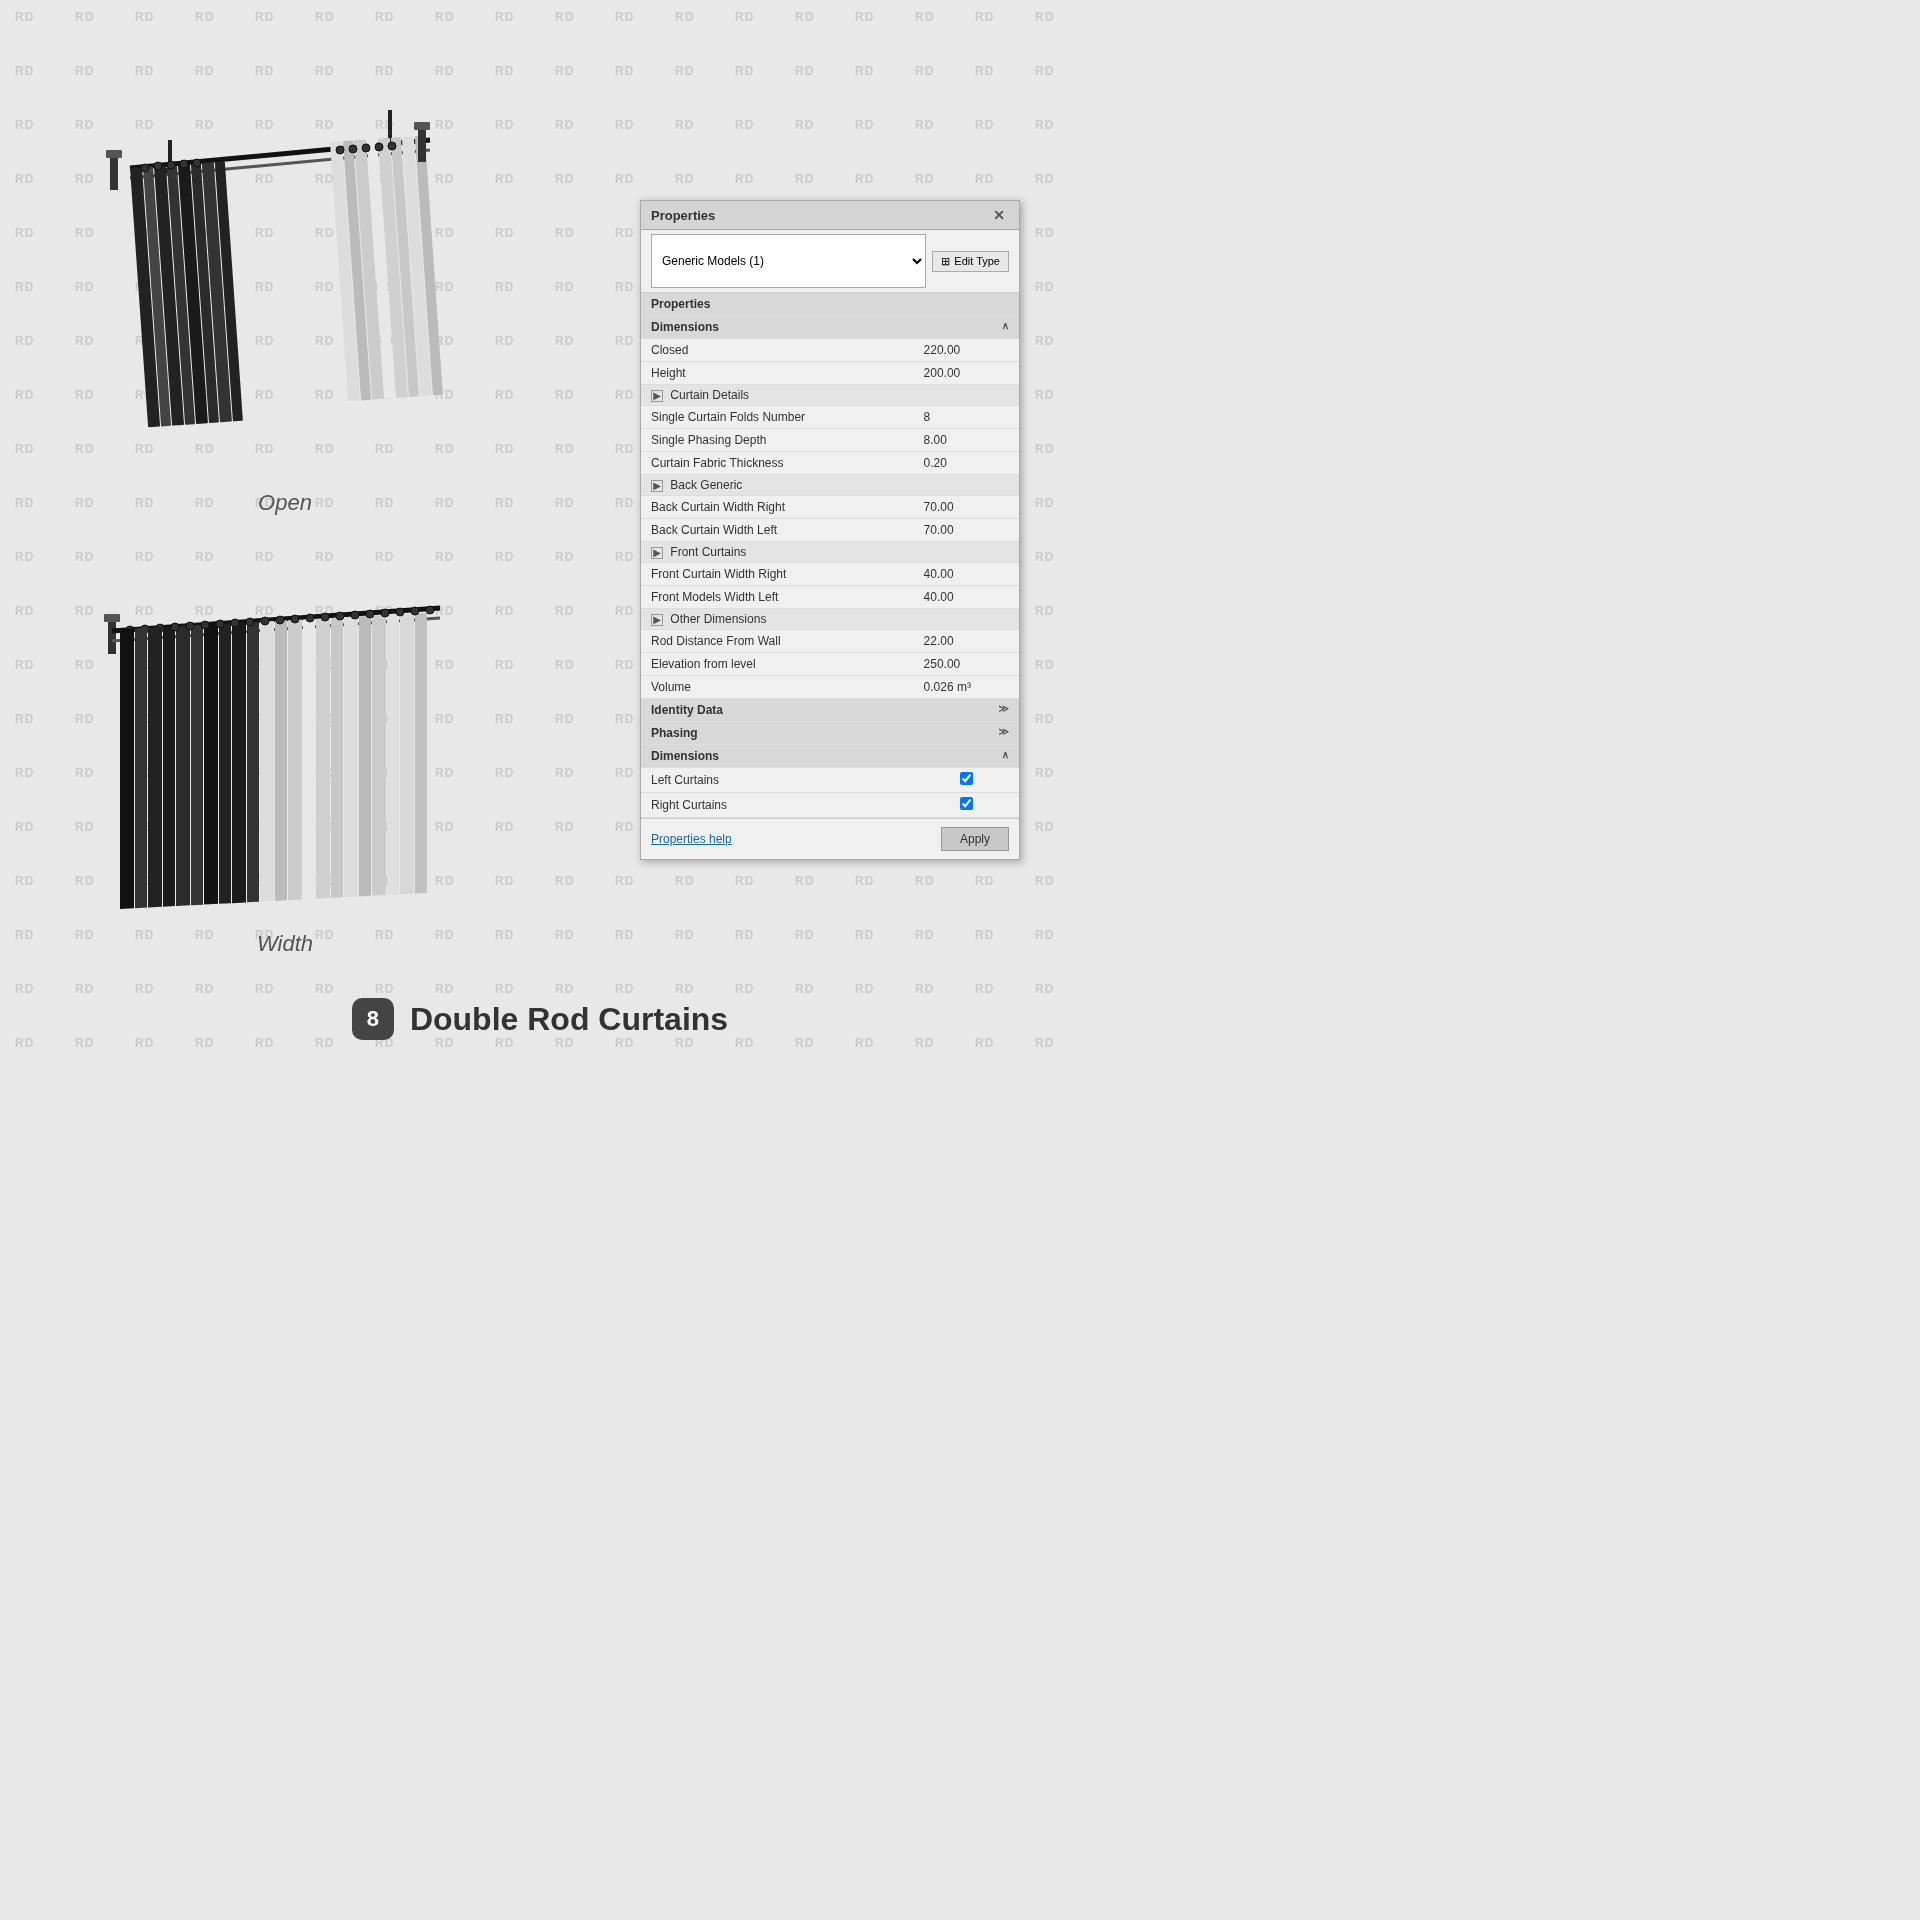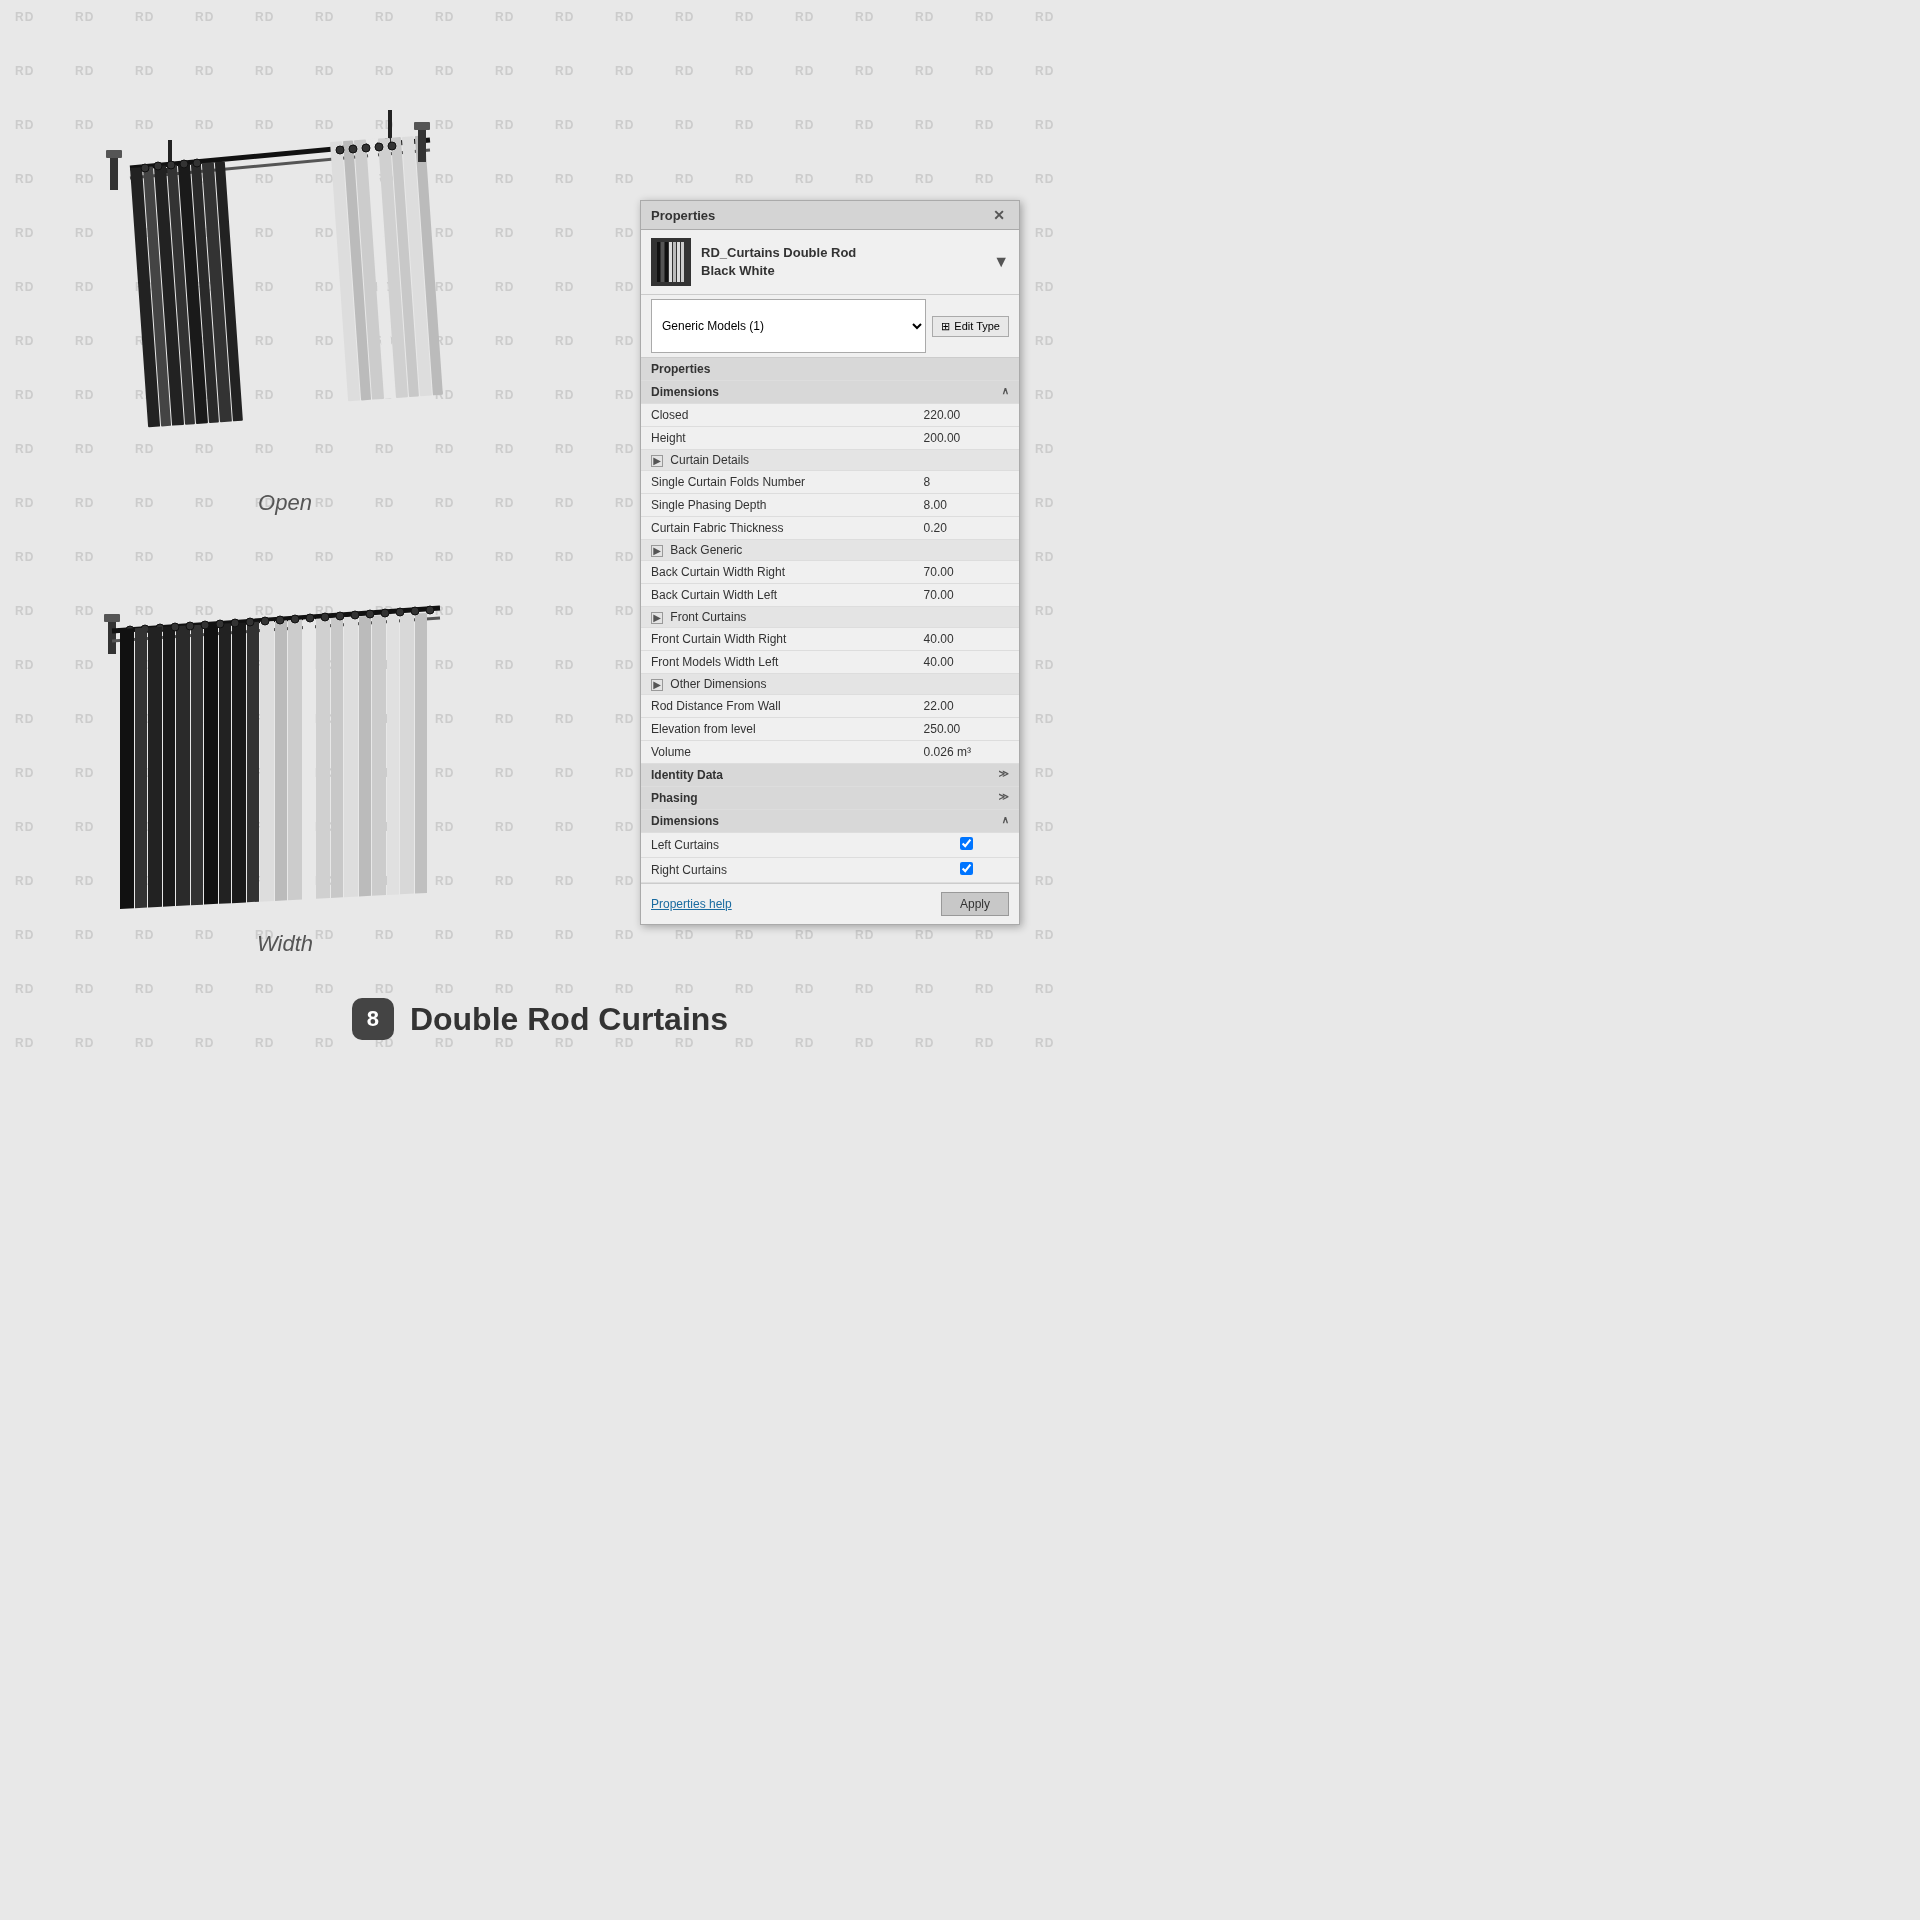--- a/index.html
+++ b/index.html
@@ -786,38 +786,20 @@
     <div class="curtain-label">Width</div>
   </div>
 
   <div class="properties-panel">
 
     <div class="panel-titlebar">
       <span class="panel-title">Properties</span>
       <button class="panel-close">✕</button>
     </div>
 
-    <div class="panel-header">
-      <div class="panel-icon">
-        <svg viewBox="0 0 32 40" xmlns="http://www.w3.org/2000/svg">
-          <rect x="2" y="0" width="3" height="40" fill="#111"></rect>
-          <rect x="6" y="0" width="3" height="40" fill="#555"></rect>
-          <rect x="10" y="0" width="3" height="40" fill="#111"></rect>
-          <rect x="14" y="0" width="3" height="40" fill="#ddd"></rect>
-          <rect x="18" y="0" width="3" height="40" fill="#bbb"></rect>
-          <rect x="22" y="0" width="3" height="40" fill="#ddd"></rect>
-          <rect x="26" y="0" width="3" height="40" fill="#ccc"></rect>
-        </svg>
-      </div>
-      <div>
-        <div class="panel-name">RD_Curtains Double Rod</div>
-        <div class="panel-name">Black White</div>
-      </div>
-      <span style="margin-left:auto; font-size:16px; color:#555;">▼</span>
-    </div>
 
     <div class="panel-dropdown-row">
       <select class="panel-dropdown">
         <option>Generic Models (1)</option>
       </select>
       <button class="edit-type-btn">
         <span>⊞</span>
         <span>Edit Type</span>
       </button>
     </div>

